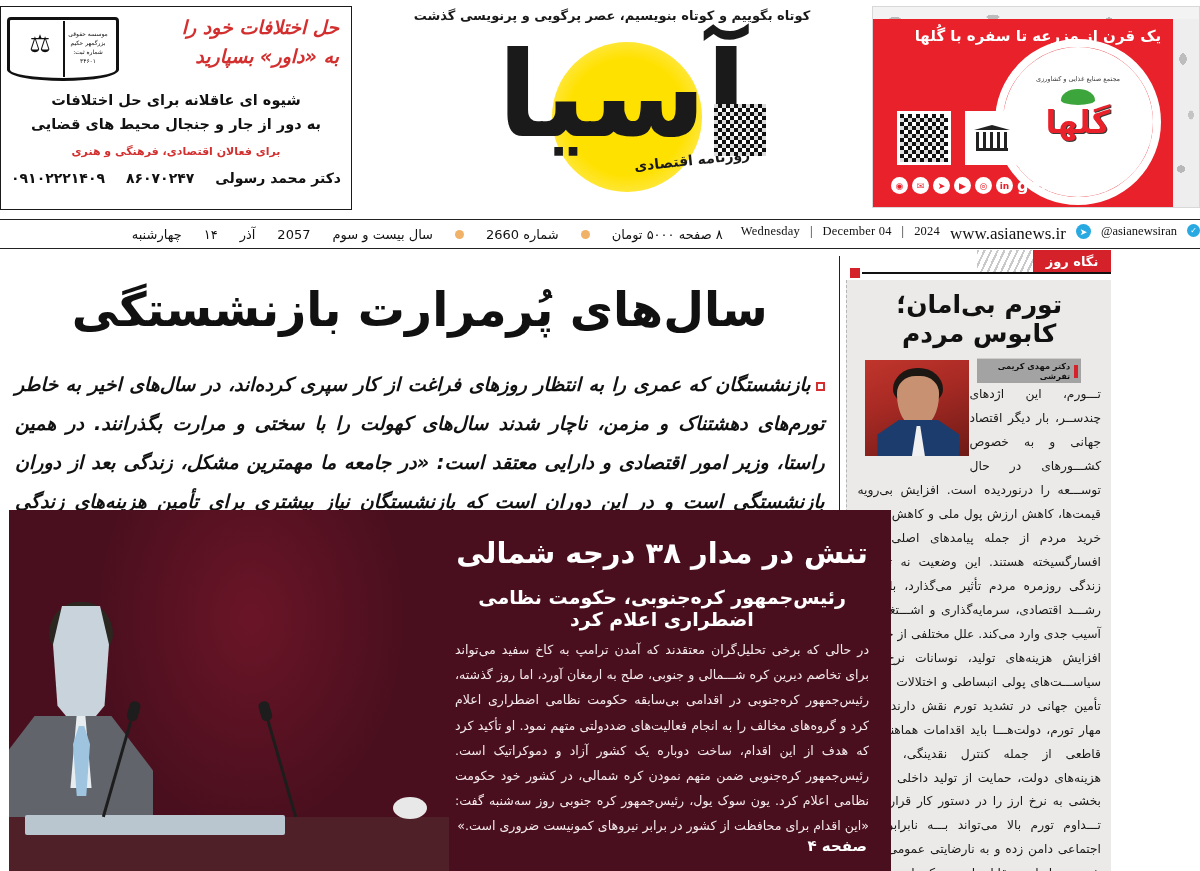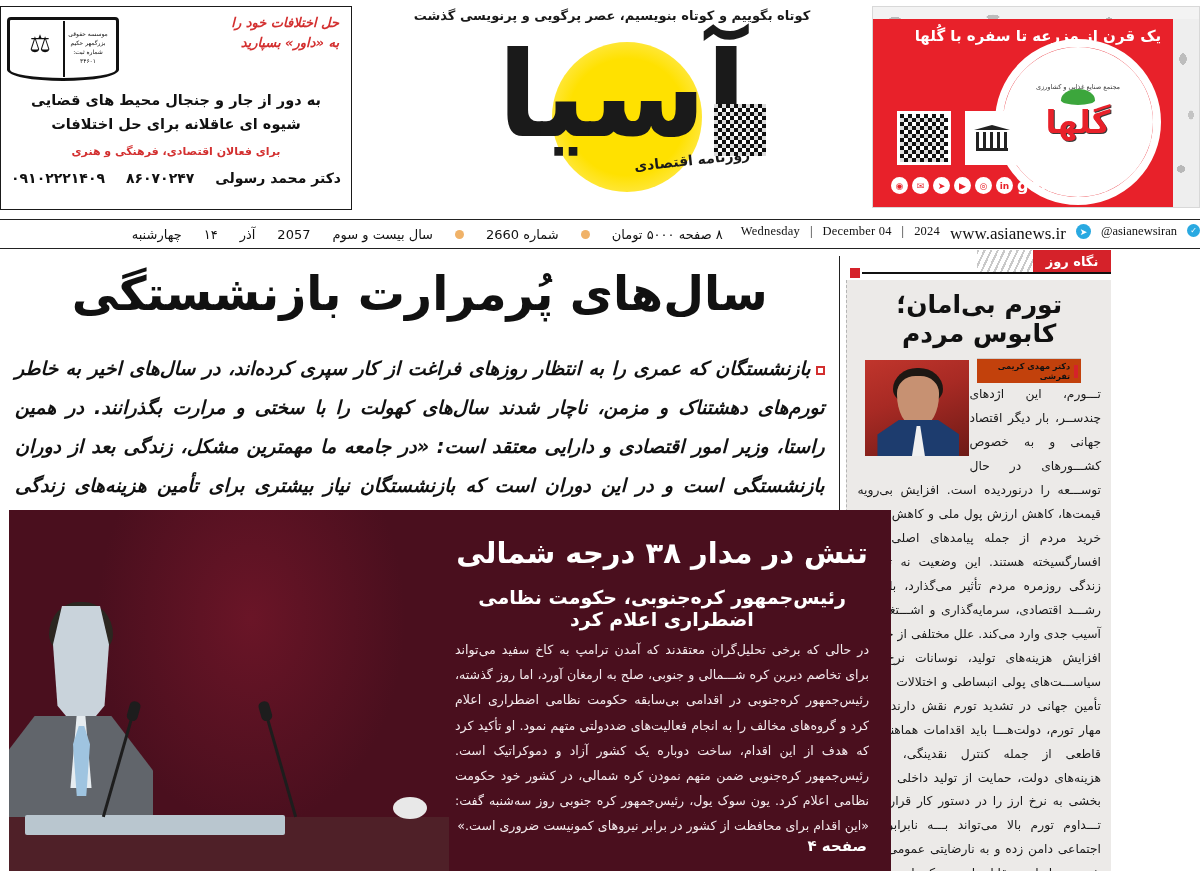--- a/index.html
+++ b/index.html
@@ -55,21 +55,21 @@
   .golha-ring {
     position: absolute; top: 32px; left: 122px; width: 166px; height: 166px;
     border-radius: 50%; border: 8px solid #ffffff;
   }
   .golha-brand {
     position: absolute; top: 96px; left: 142px; width: 126px; text-align: center;
     color: #e8212a; font-size: 32px; font-weight: bold; direction: rtl;
     text-shadow: 1px 1px 0 #3a3a3a;
   }
   .golha-subbrand {
-    position: absolute; top: 76px; left: 138px; width: 134px; text-align: center;
+    position: absolute; top: 68px; left: 138px; width: 134px; text-align: center;
     color: #3a3a3a; font-size: 6.5px; direction: rtl;
   }
   .golha-leaf {
     position: absolute; top: 82px; left: 188px; width: 34px; height: 16px;
     background: #3ca63c; border-radius: 50% 50% 50% 50% / 70% 70% 30% 30%;
   }
   .golha-reg { position: absolute; top: 130px; left: 272px; color: #fff; font-size: 9px; }
   .qr-block {
     position: absolute; top: 104px; left: 24px; width: 54px; height: 54px;
     background:
@@ -133,21 +133,21 @@
     background-blend-mode: difference; background-color: #fff;
   }
 
   
   .ad-legal {
     width: 352px; height: 204px; margin: 6px 6px 0 0;
     border: 1.5px solid #1a1a1a; background: #fff; position: relative; padding: 6px;
   }
   .legal-top { display: flex; align-items: flex-start; height: 72px; }
   .legal-headline {
-    flex: 1; text-align: right; color: #d32f2f; font-size: 13px; font-weight: bold;
+    flex: 1; text-align: right; color: #d32f2f; font-size: 19px; font-weight: bold;
     direction: rtl; line-height: 1.55; padding-right: 6px; font-style: italic;
   }
   .legal-book {
     width: 112px; height: 64px; margin-top: 4px; position: relative;
   }
   .legal-book::before {
     content: ""; position: absolute; inset: 0;
     border: 3px solid #111; border-radius: 4px 4px 50% 50% / 4px 4px 18% 18%;
     background: #fff;
   }
@@ -204,21 +204,21 @@
 
   
   .main { position: absolute; top: 250px; left: 1px; width: 1116px; height: 621px; display: flex; }
   .col-left { width: 898px; height: 621px; position: relative; padding: 0 8px; }
   .divider-v { width: 2px; background: #222; height: 605px; margin-top: 6px; }
   .col-right { width: 296px; height: 621px; position: relative; padding: 0 6px; }
 
   
   .lead-head {
     text-align: center; font-size: 47px; font-weight: bold; color: #111;
-    direction: rtl; margin-top: 16px; letter-spacing: -1px;
+    direction: rtl; margin-top: 32px; letter-spacing: -1px;
   }
   .lead-body {
     direction: rtl; text-align: justify; font-size: 19px; color: #111;
     line-height: 2.05; margin-top: 28px; padding: 0 6px; font-weight: bold; font-style: italic;
   }
   .lead-bullet {
     display: inline-block; width: 9px; height: 9px; border: 2px solid #d32f2f;
     margin-left: 5px;
   }
   .lead-pageref {
@@ -343,21 +343,21 @@
   .sp-suit {
     position: absolute; bottom: 0; left: 12px; width: 82px; height: 36px;
     background: #1d3c6e; clip-path: polygon(26% 0, 74% 0, 100% 40%, 100% 100%, 0 100%, 0 40%);
   }
   .sp-shirt {
     position: absolute; bottom: 0; left: 44px; width: 18px; height: 30px;
     background: #f0f0f0; clip-path: polygon(40% 0, 60% 0, 86% 100%, 14% 100%);
   }
   .side-caption {
     clear: none; width: 104px; float: left; margin-left: 8px;
-    background: #c2410c; border-top: 1px solid #cfcdcb;
+    background: #a3a3a3; border-top: 1px solid #cfcdcb;
     display: flex; align-items: center; gap: 4px; direction: rtl; padding: 2px 3px;
   }
   .cap-bar { width: 5px; height: 13px; background: #d5222a; }
   .cap-text { font-size: 8.2px; font-weight: bold; color: #111; direction: rtl; }
   .side-body {
     direction: rtl; text-align: justify; font-size: 12.3px; color: #1a1a1a;
     line-height: 1.95;
   }
 </style>
 </head>
@@ -411,22 +411,22 @@
           <div class="legal-book-spine"></div>
           <div class="legal-scale">⚖</div>
           <div class="legal-stamp">
             <div>موسسه حقوقی</div>
             <div>بزرگمهر حکیم</div>
             <div>شماره ثبت: ۳۴۶۰۱</div>
           </div>
         </div>
       </div>
       <div class="legal-sub">
+        <div>شیوه ای عاقلانه برای حل اختلافات</div>
         <div>به دور از جار و جنجال محیط های قضایی</div>
-        <div>شیوه ای عاقلانه برای حل اختلافات</div>
       </div>
       <div class="legal-aud">برای فعالان اقتصادی، فرهنگی و هنری</div>
       <div class="legal-contact">
         <span>دکتر محمد رسولی</span>
         <span>۸۶۰۷۰۲۴۷</span>
         <span>۰۹۱۰۲۲۲۱۴۰۹</span>
       </div>
     </div>
   </div>
 

